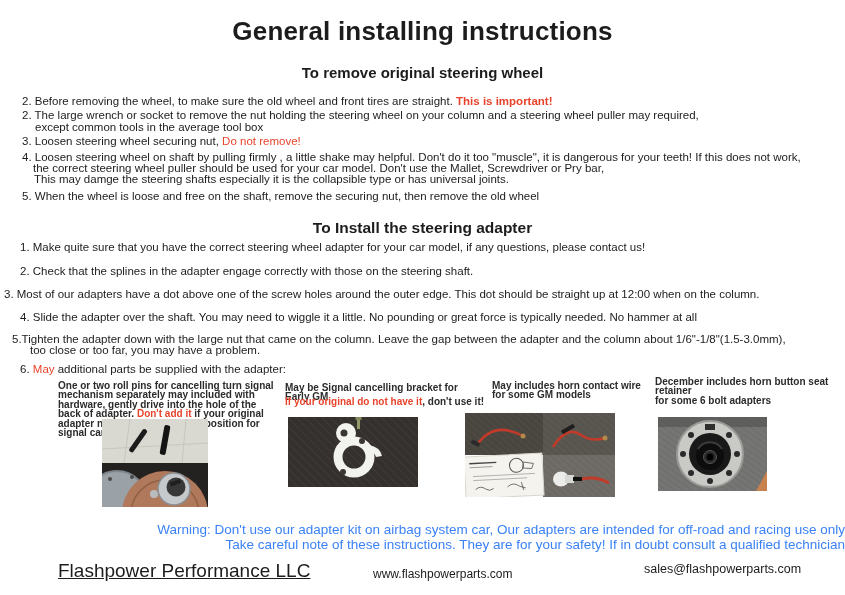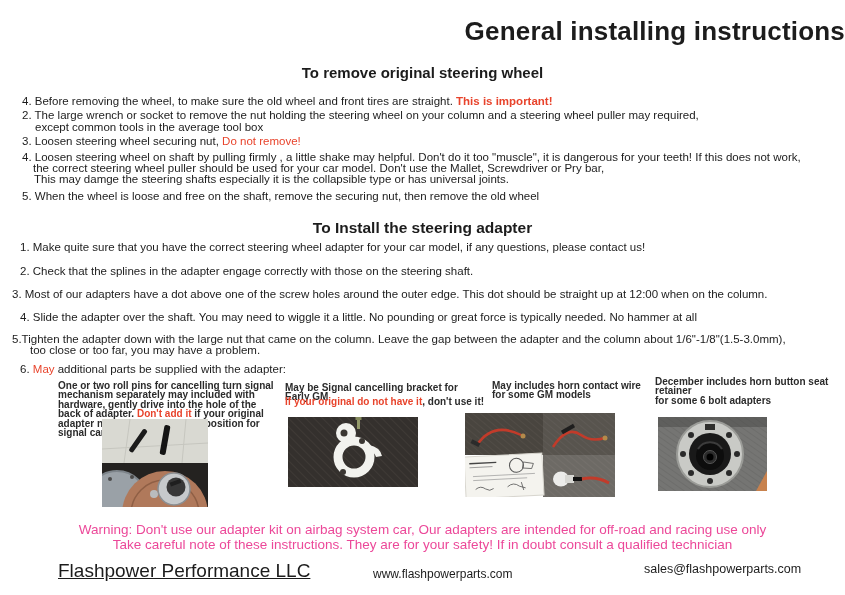--- a/index.html
+++ b/index.html
@@ -1,53 +1,53 @@
 <!DOCTYPE html>
 <html><head>
 <meta charset="utf-8">
 <style>
   html,body{margin:0;padding:0;background:#ffffff;}
   .page{position:relative;width:845px;height:595px;background:#fff;overflow:hidden;
         font-family:"Liberation Sans",sans-serif;color:#1c1c1c;}
   .abs{position:absolute;}
   .center{left:0;width:845px;text-align:center;}
-  .title{font-size:26px;font-weight:bold;letter-spacing:.2px;text-align:right;}
+  .title{font-size:26px;font-weight:bold;letter-spacing:.2px;}
   .h2{font-size:15.5px;font-weight:bold;}
   .t{font-size:11.5px;line-height:12px;white-space:nowrap;}
   .red{color:#e8432b;}
   .b{font-weight:bold;}
   .cap{font-size:10px;line-height:9.4px;font-weight:bold;color:#2b2b2b;}
-  .warn{font-size:13.5px;color:#ec4899;white-space:nowrap;}
+  .warn{font-size:13.5px;color:#3b82f6;white-space:nowrap;text-align:right;}
   .photo{position:absolute;overflow:hidden;}
   .photo svg{display:block;}
   .footer-co{font-size:19px;text-decoration:underline;}
   .footer-sm{font-size:12px;}
 </style>
 </head>
 <body>
 
 <div class="page">
 
   <div class="abs center title" style="top:16px">General installing instructions</div>
   <div class="abs center h2" style="top:64px;font-size:15px">To remove  original steering wheel</div>
 
-  <div class="abs t" style="top:95px;left:22px"><span>4. Before removing the wheel, to make sure the old wheel and front tires are straight. </span><span class="red b">This is important!</span></div>
+  <div class="abs t" style="top:95px;left:22px"><span>2. Before removing the wheel, to make sure the old wheel and front tires are straight. </span><span class="red b">This is important!</span></div>
   <div class="abs t" style="top:109px;left:22px">2. The large wrench or socket to remove the nut holding the steering wheel on your column and a steering wheel puller may required,</div>
   <div class="abs t" style="top:121px;left:35px">except common tools in the average tool box</div>
   <div class="abs t" style="top:135px;left:22px"><span>3. Loosen steering wheel securing nut, </span><span class="red">Do not remove!</span></div>
   <div class="abs t" style="top:151px;left:22px">4. Loosen steering wheel on shaft by pulling firmly , a little shake may helpful. Don't do it too "muscle", it is dangerous for your teeth! If this does not work,</div>
   <div class="abs t" style="top:173px;left:34px">This may damge the steering shafts especially it is the collapsible type or has universal joints.</div>
   <div class="abs t" style="top:162px;left:33px">the correct steering wheel puller should be used for your car model. Don't use the Mallet, Screwdriver or Pry bar,</div>
   <div class="abs t" style="top:190px;left:22px">5. When the wheel is loose and free on the shaft, remove the securing nut, then remove the old wheel</div>
 
   <div class="abs center h2" style="top:219px">To Install the steering adapter</div>
 
   <div class="abs t" style="top:241px;left:20px">1. Make quite sure that you have the correct steering wheel adapter for your car model, if any questions, please contact us!</div>
   <div class="abs t" style="top:265px;left:20px">2. Check that the splines in the adapter engage correctly with those on the steering shaft.</div>
-  <div class="abs t" style="top:288px;left:12px">3. Most of our adapters have a dot above one of the screw holes around the outer edge. This dot should be straight up at 12:00 when on the column.</div>
+  <div class="abs t" style="top:288px;left:4px">3. Most of our adapters have a dot above one of the screw holes around the outer edge. This dot should be straight up at 12:00 when on the column.</div>
   <div class="abs t" style="top:311px;left:20px">4. Slide the adapter over the shaft. You may need to wiggle it a little. No pounding or great force is typically needed. No hammer at all</div>
   <div class="abs t" style="top:333px;left:12px">5.Tighten the adapter down with the large nut that came on the column. Leave the gap between the adapter and the column about 1/6"-1/8"(1.5-3.0mm),</div>
   <div class="abs t" style="top:344px;left:30px">too close or too far, you may have a problem.</div>
   <div class="abs t" style="top:363px;left:20px"><span>6. </span><span class="red">May</span><span> additional parts be supplied with the adapter:</span></div>
 
   <div class="abs cap" style="top:381px;left:58px;width:220px">
     <span>One or two roll pins for cancelling turn signal mechanism separately may included with hardware, gently drive into the hole of the back of adapter. </span><span class="red">Don't add it</span><span> if your original adapter no similar pin at same position for signal cancelling</span>
   </div>
   <div class="abs cap" style="top:383px;left:285px;width:200px">May be Signal cancelling bracket for Early GM</div>
   <div class="abs cap" style="top:397px;left:285px;width:210px">

